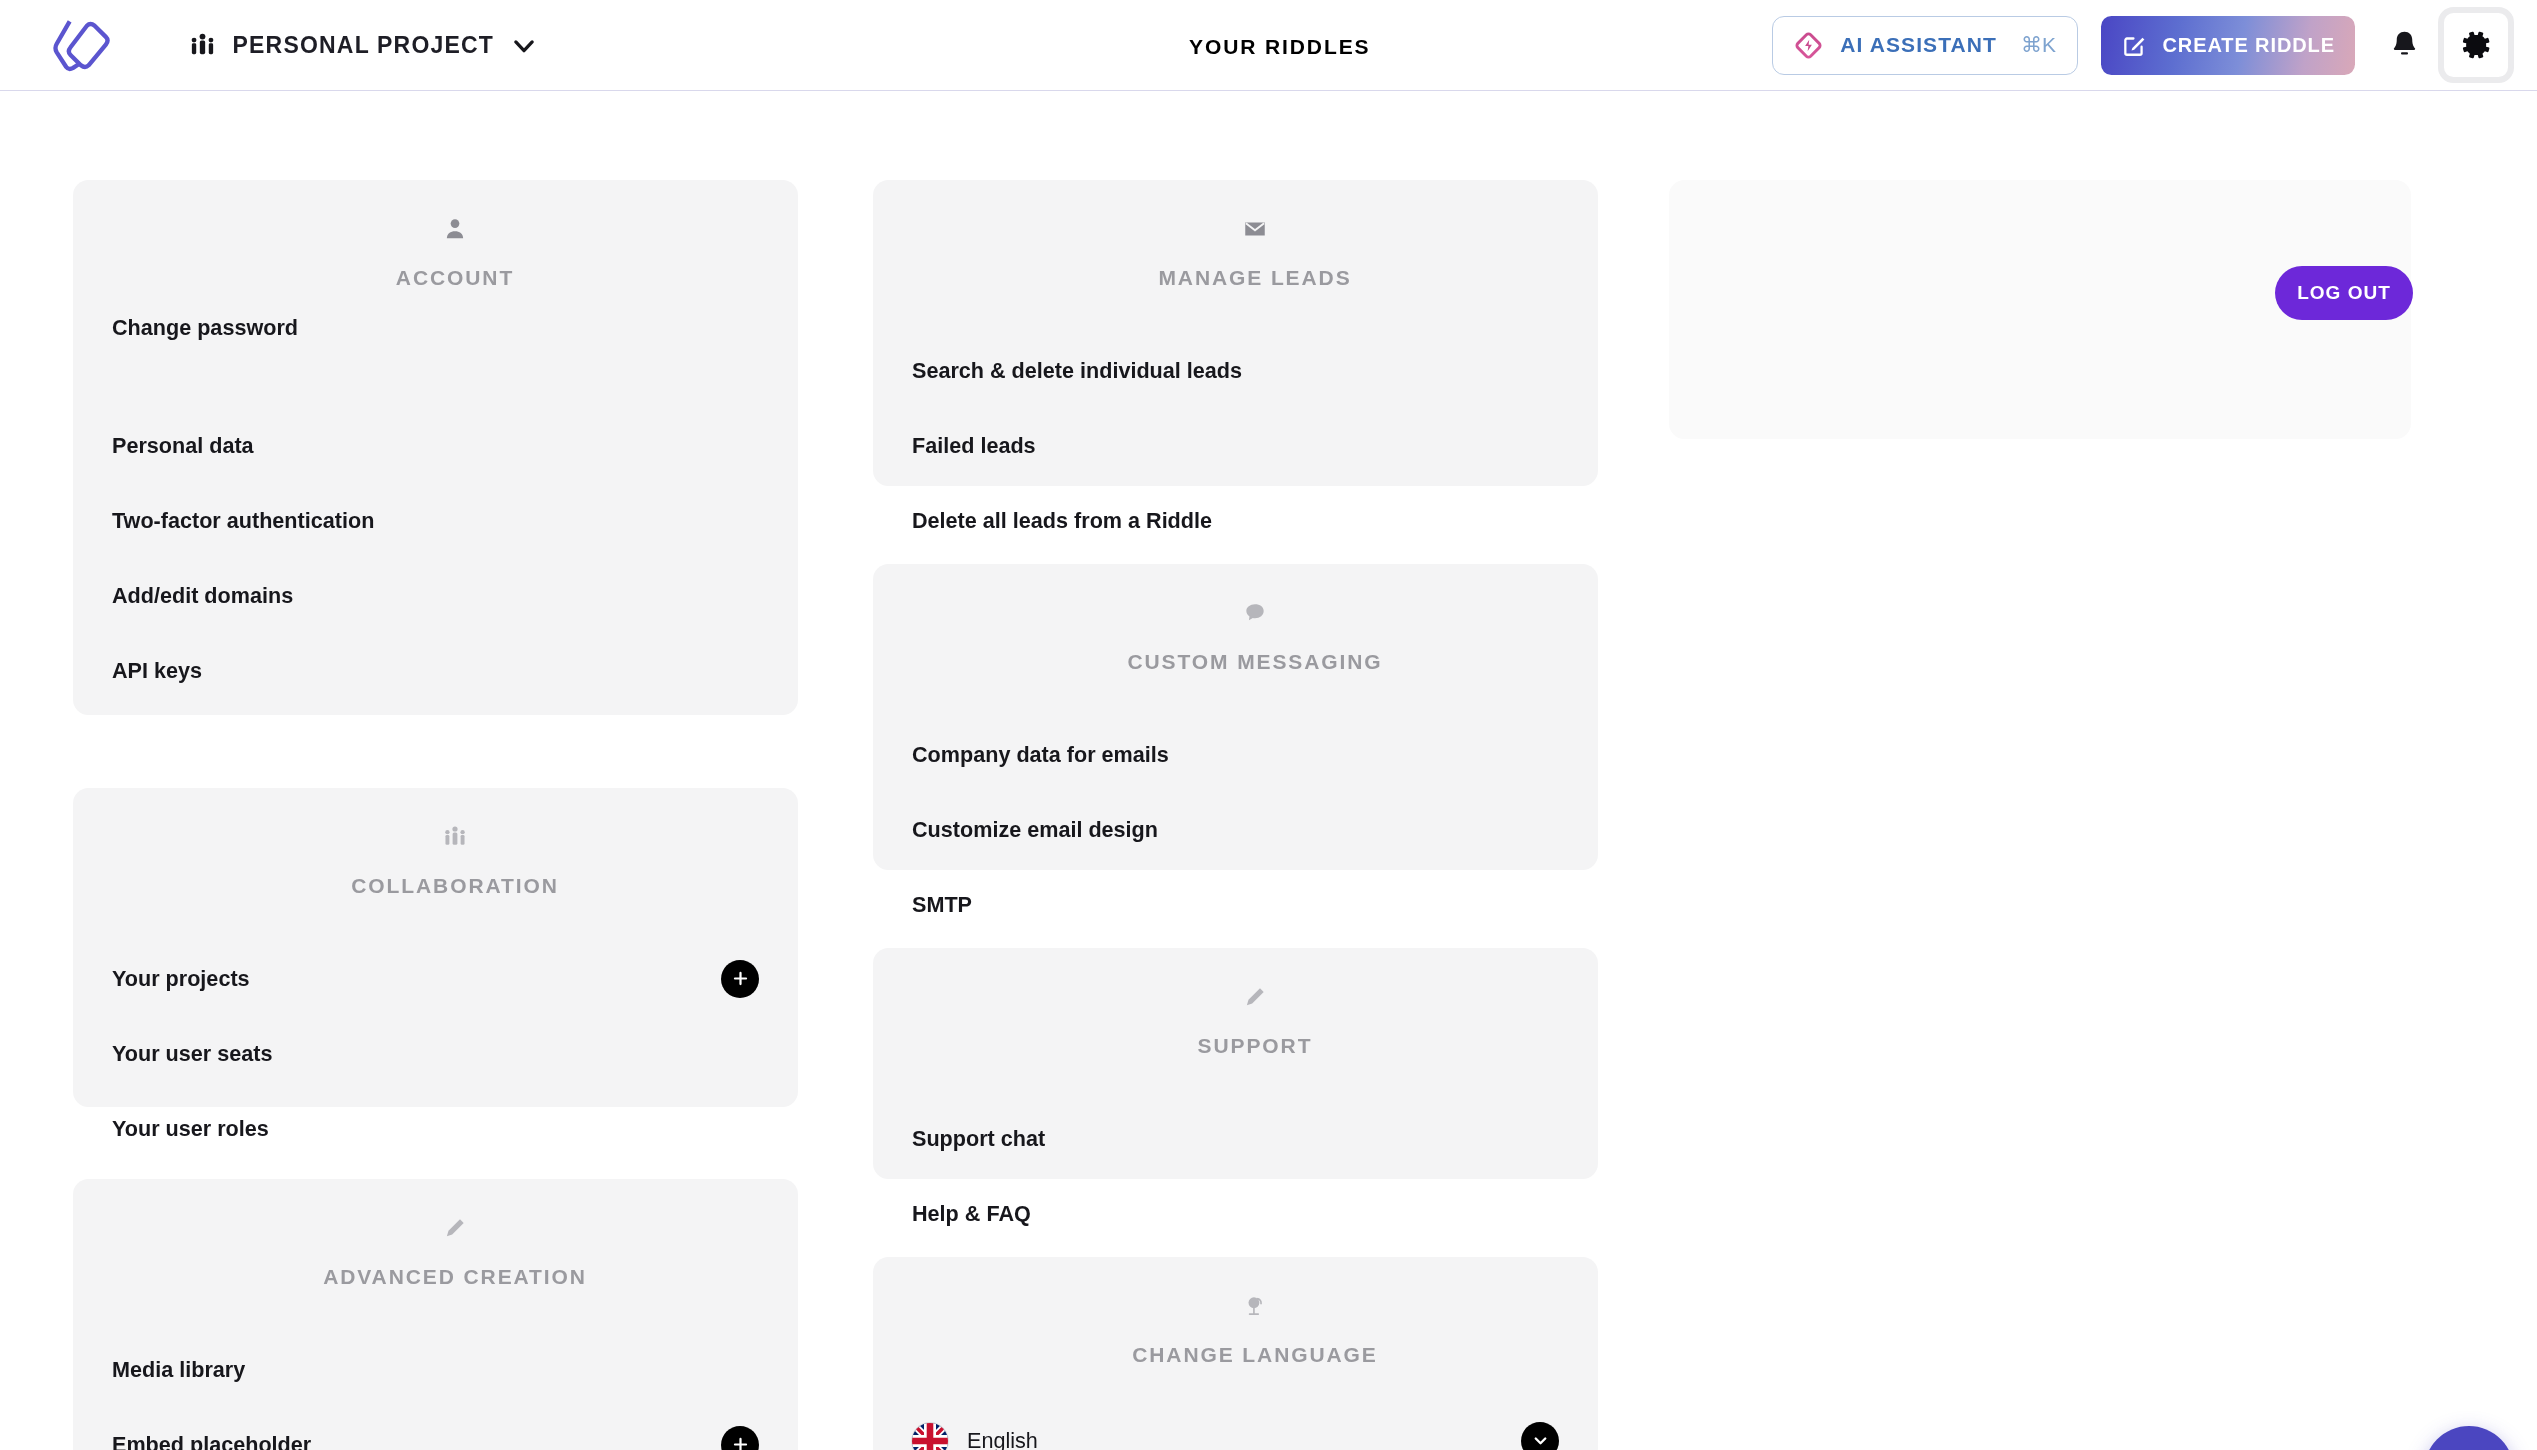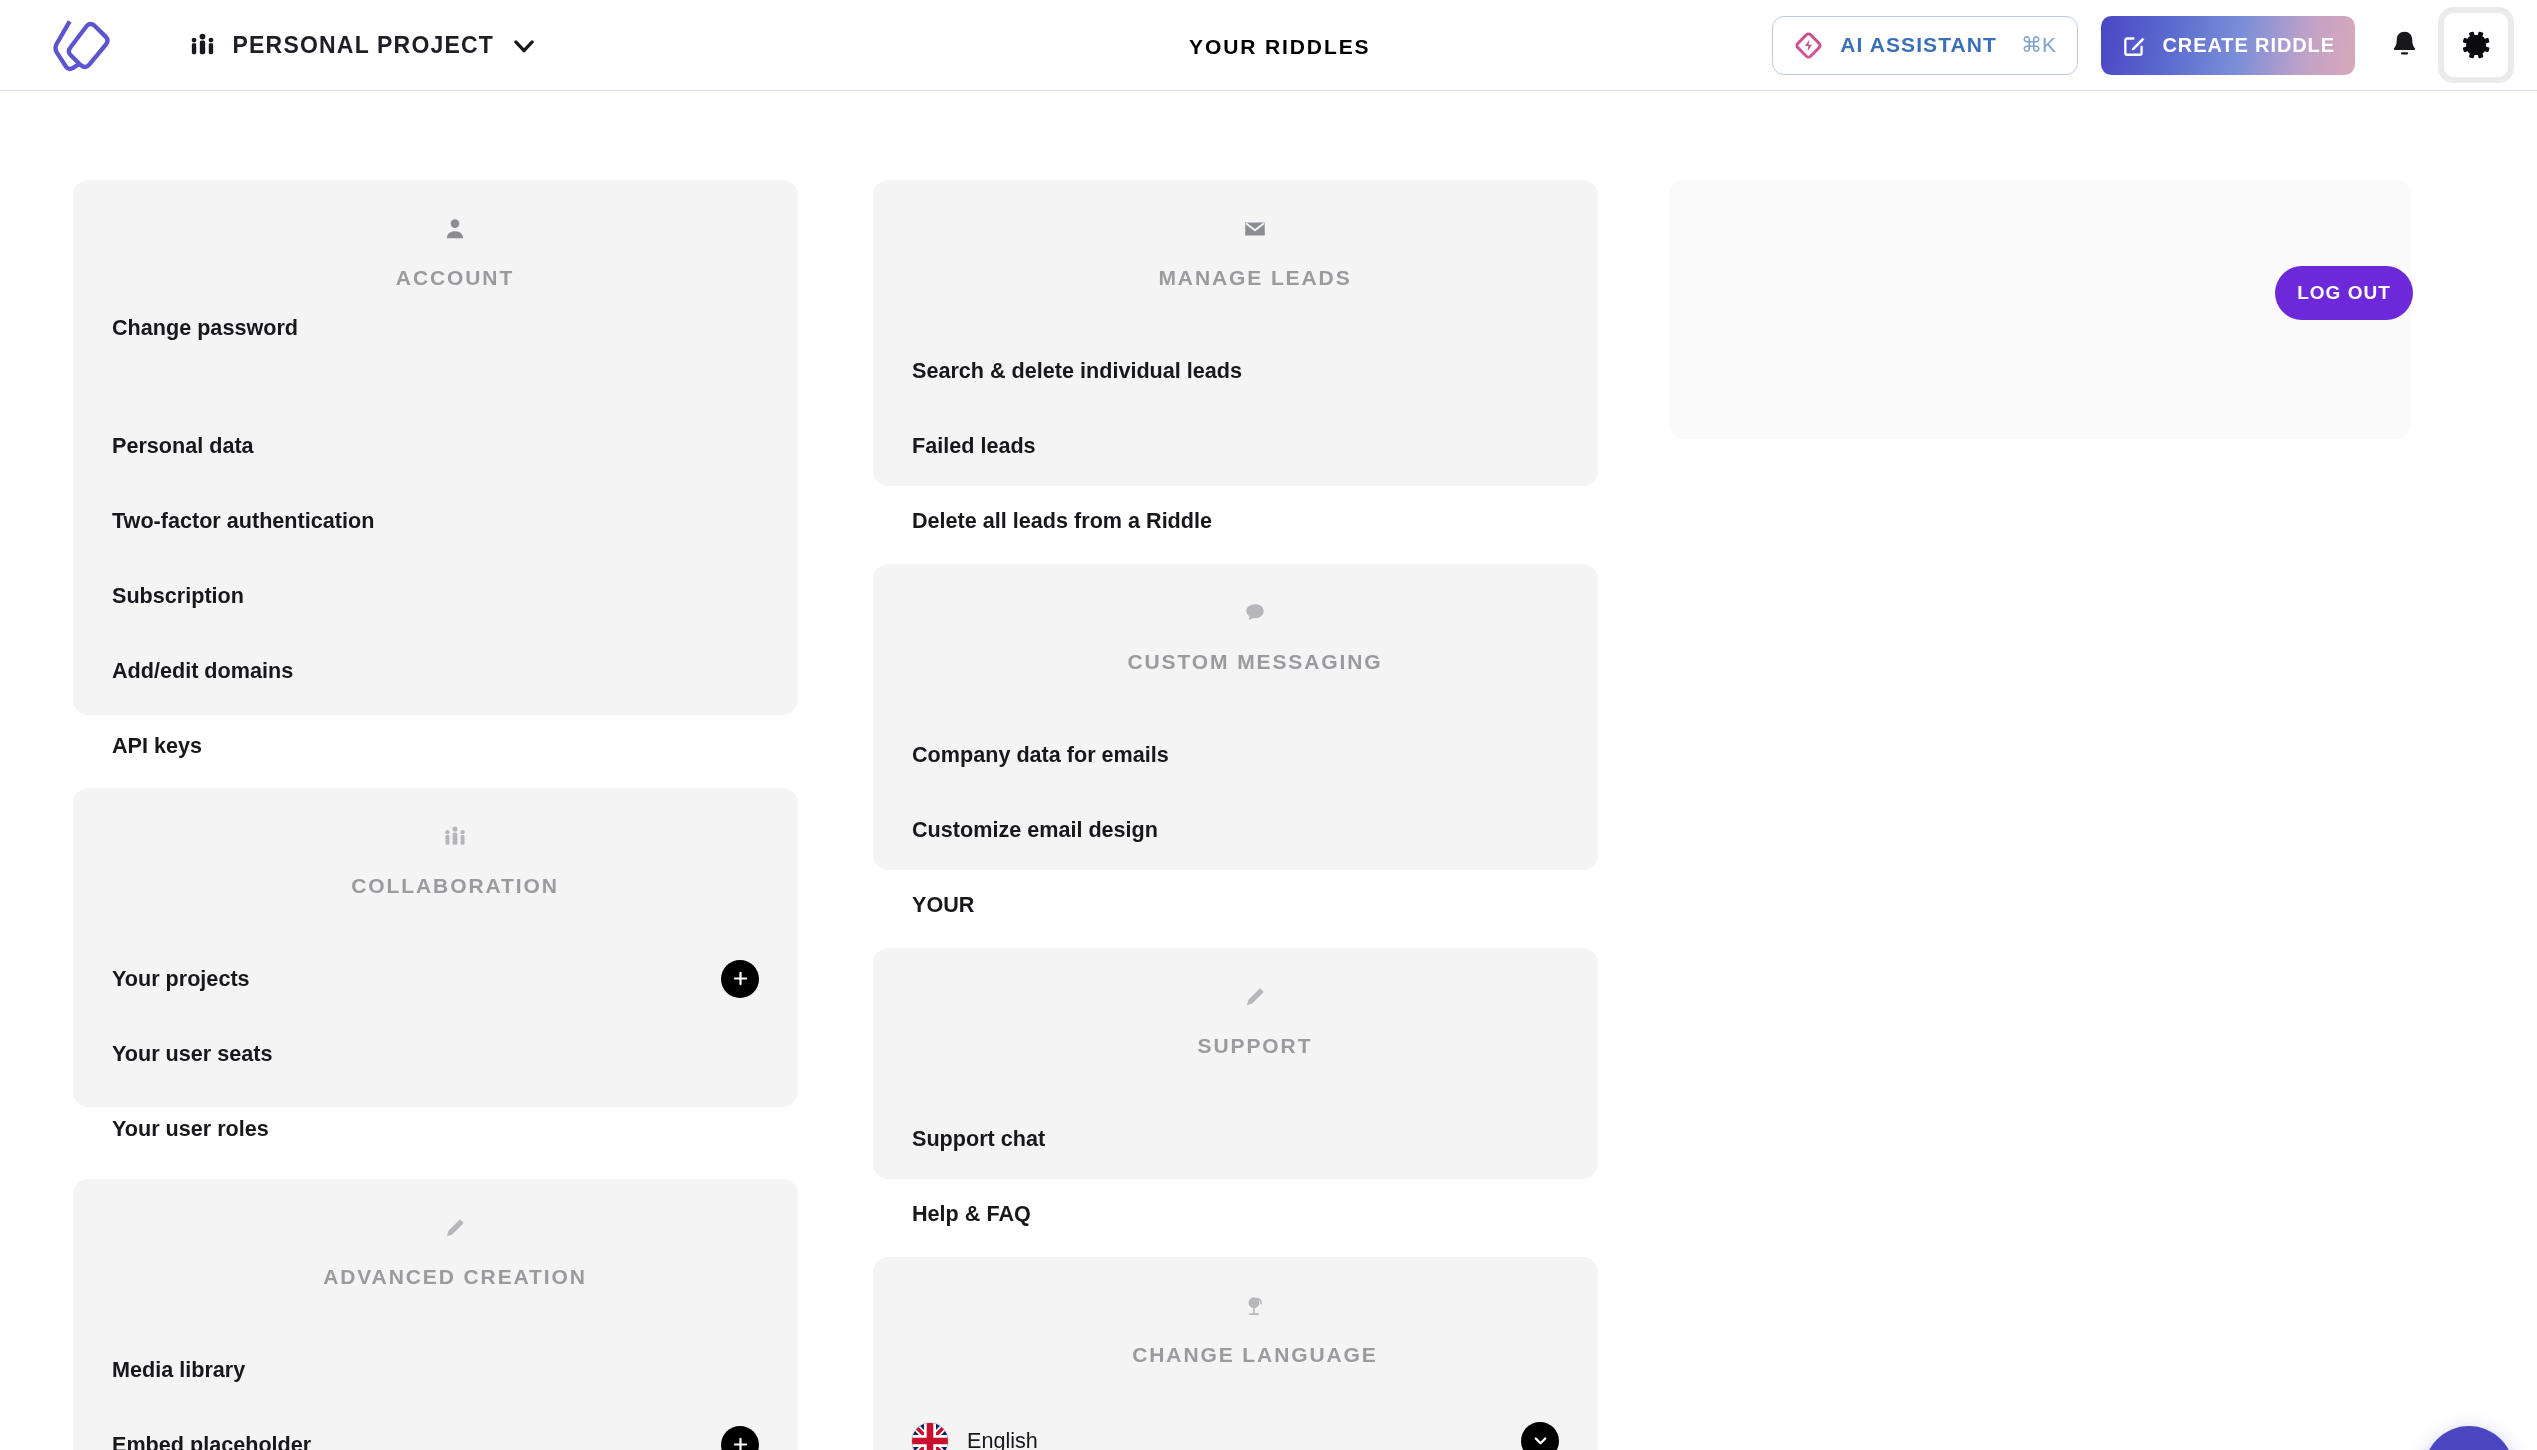--- a/index.html
+++ b/index.html
@@ -258,23 +258,20 @@
       <div class="row">
         <span class="row-label">Change password</span>
       </div>
       <div class="row row-first">
         <span class="row-label">Personal data</span>
       </div>
       <div class="row">
         <span class="row-label">Two-factor authentication</span>
       </div>
       <div class="row">
-        <span class="row-label">Subscription</span>
-      </div>
-      <div class="row">
         <span class="row-label">Add/edit domains</span>
       </div>
       <div class="row">
         <span class="row-label">API keys</span>
       </div>
     </div>
   </div>
 
   <div class="card" style="left:73px; top:697px; width:725px; height:319px;">
     <div class="card-head">
@@ -359,21 +356,21 @@
       <span class="card-title">CUSTOM MESSAGING</span>
     </div>
     <div class="card-list">
       <div class="row row-first">
         <span class="row-label">Company data for emails</span>
       </div>
       <div class="row">
         <span class="row-label">Customize email design</span>
       </div>
       <div class="row">
-        <span class="row-label">YOUR</span>
+        <span class="row-label">SMTP</span>
       </div>
     </div>
   </div>
 
   <div class="card" style="left:873px; top:857px; width:725px; height:231px;">
     <div class="card-head">
       <svg class="hicon" viewBox="0 0 24 24">
         <path d="M4.5 19.5 L6 14.6 L16.6 4 L20 7.4 L9.4 18 Z" fill="#b6b6bb"></path>
       </svg>
       <span class="card-title">SUPPORT</span>

